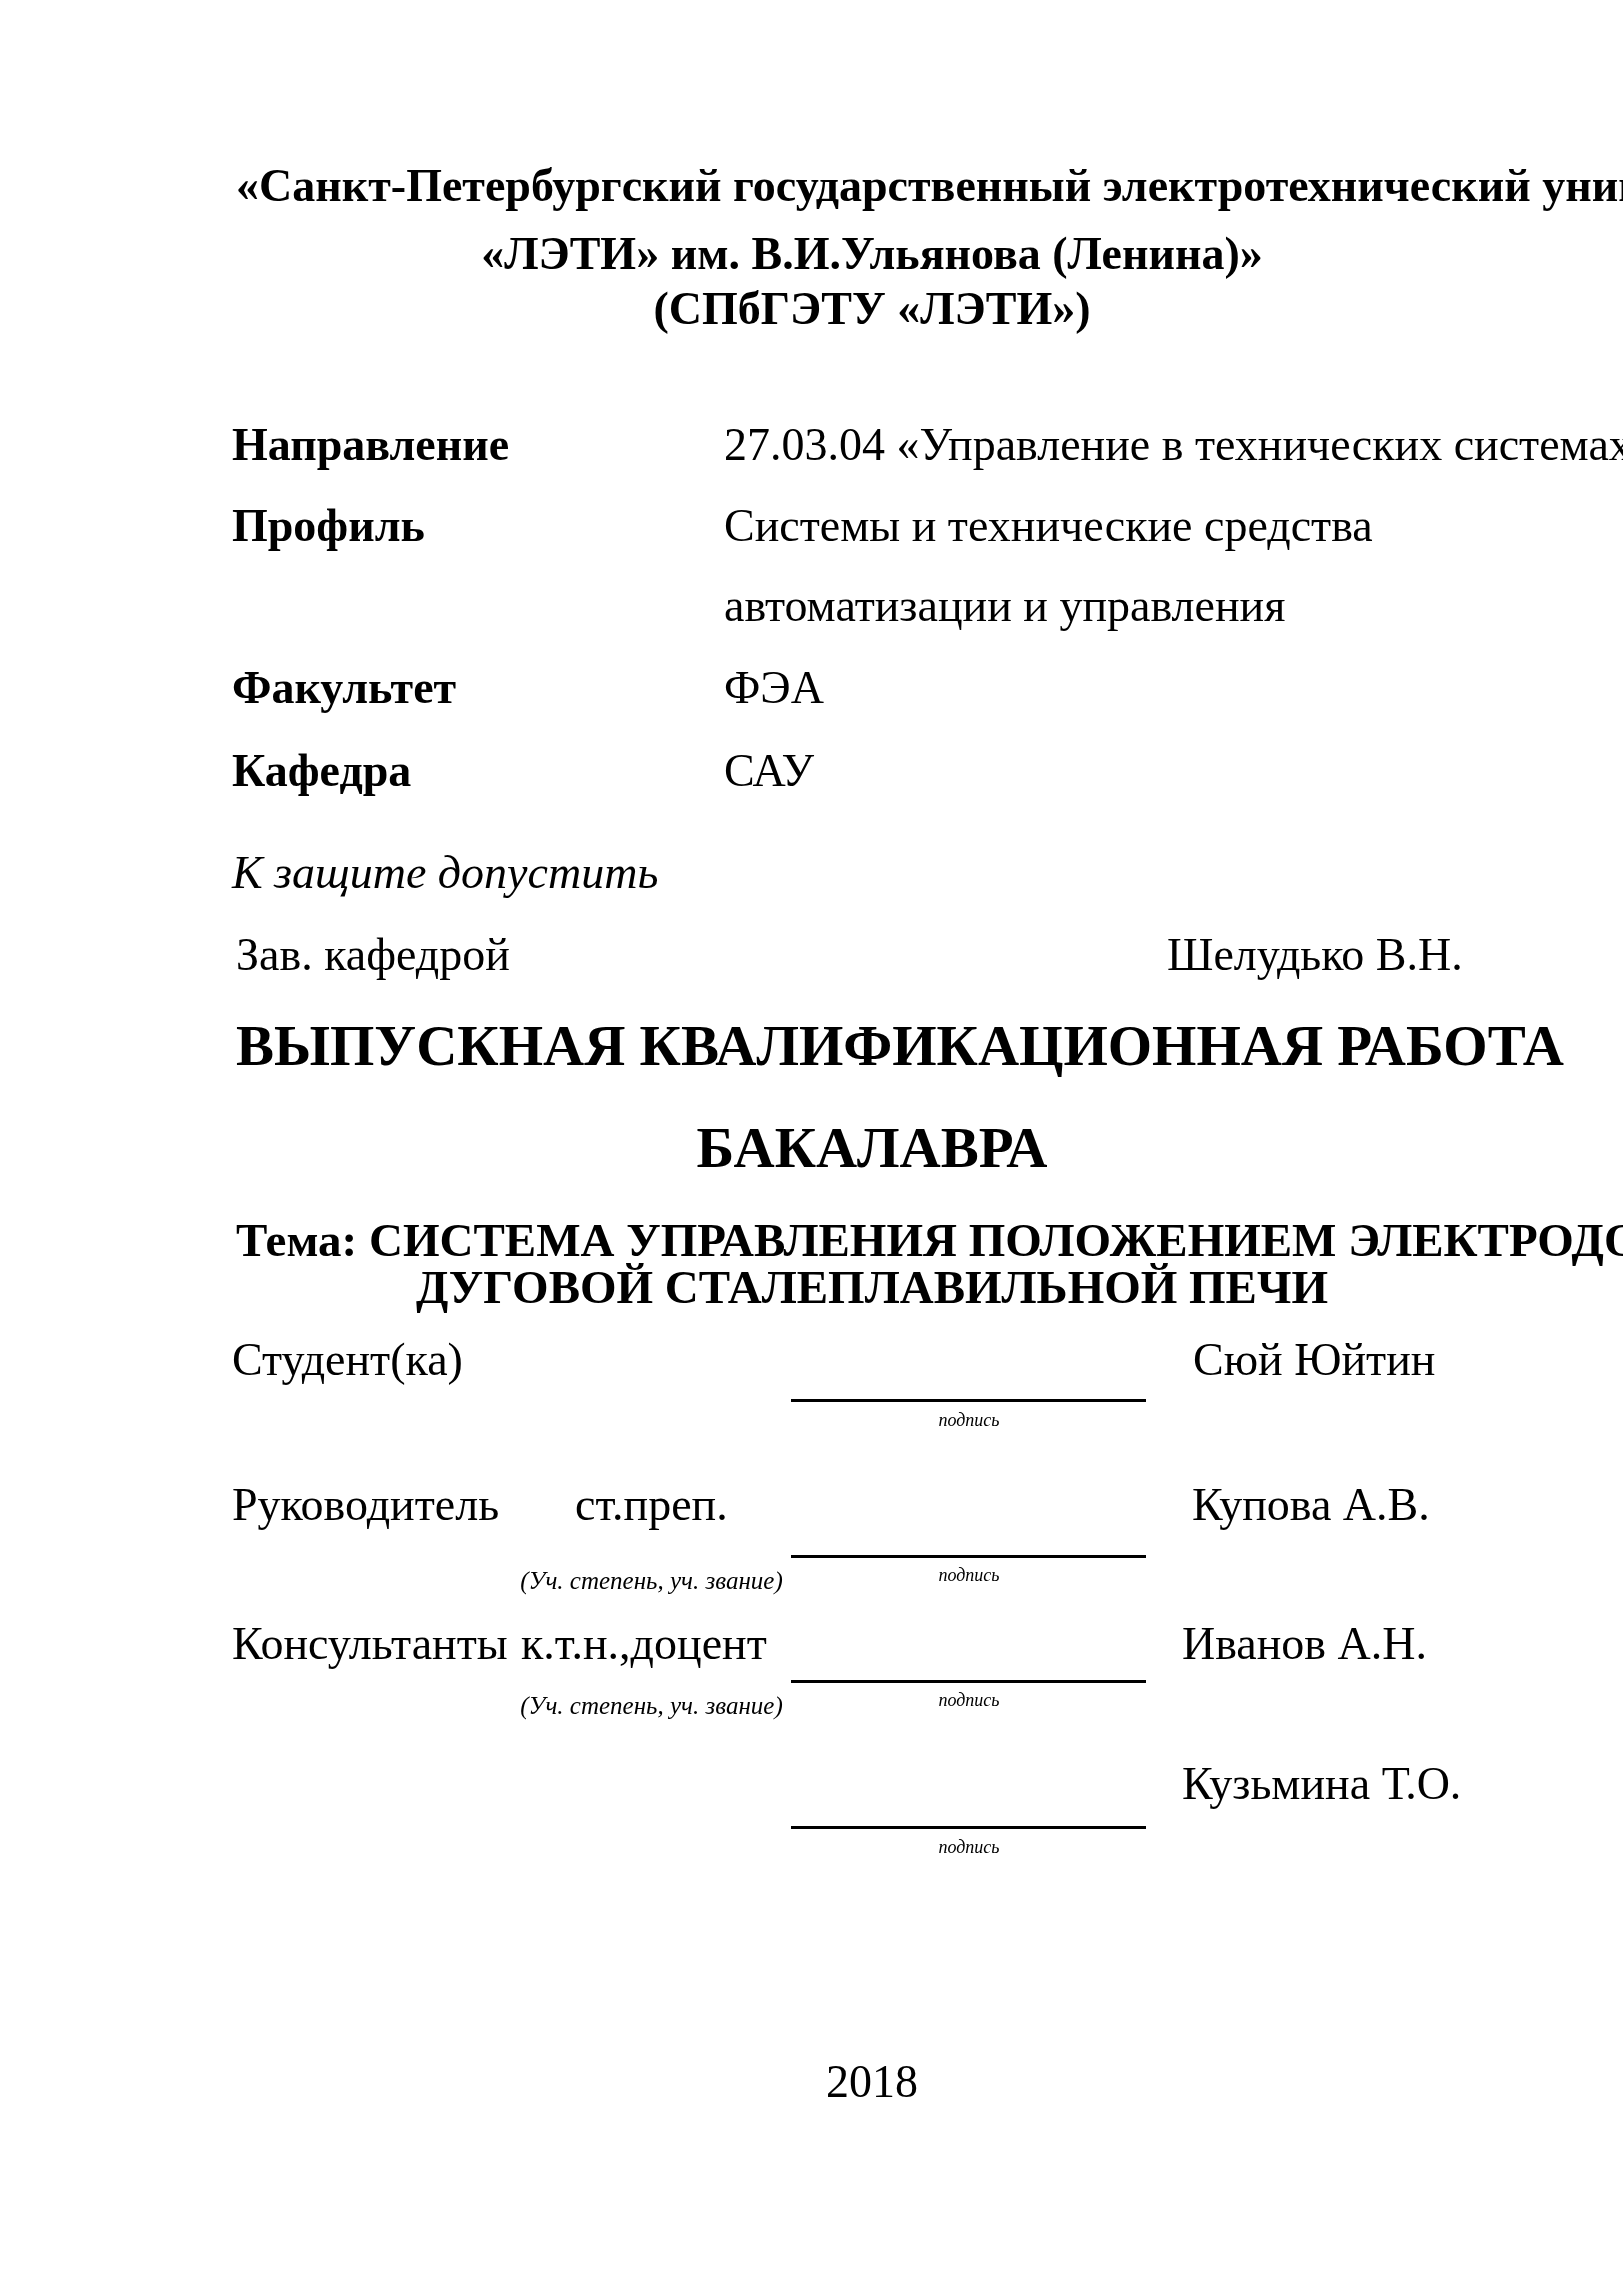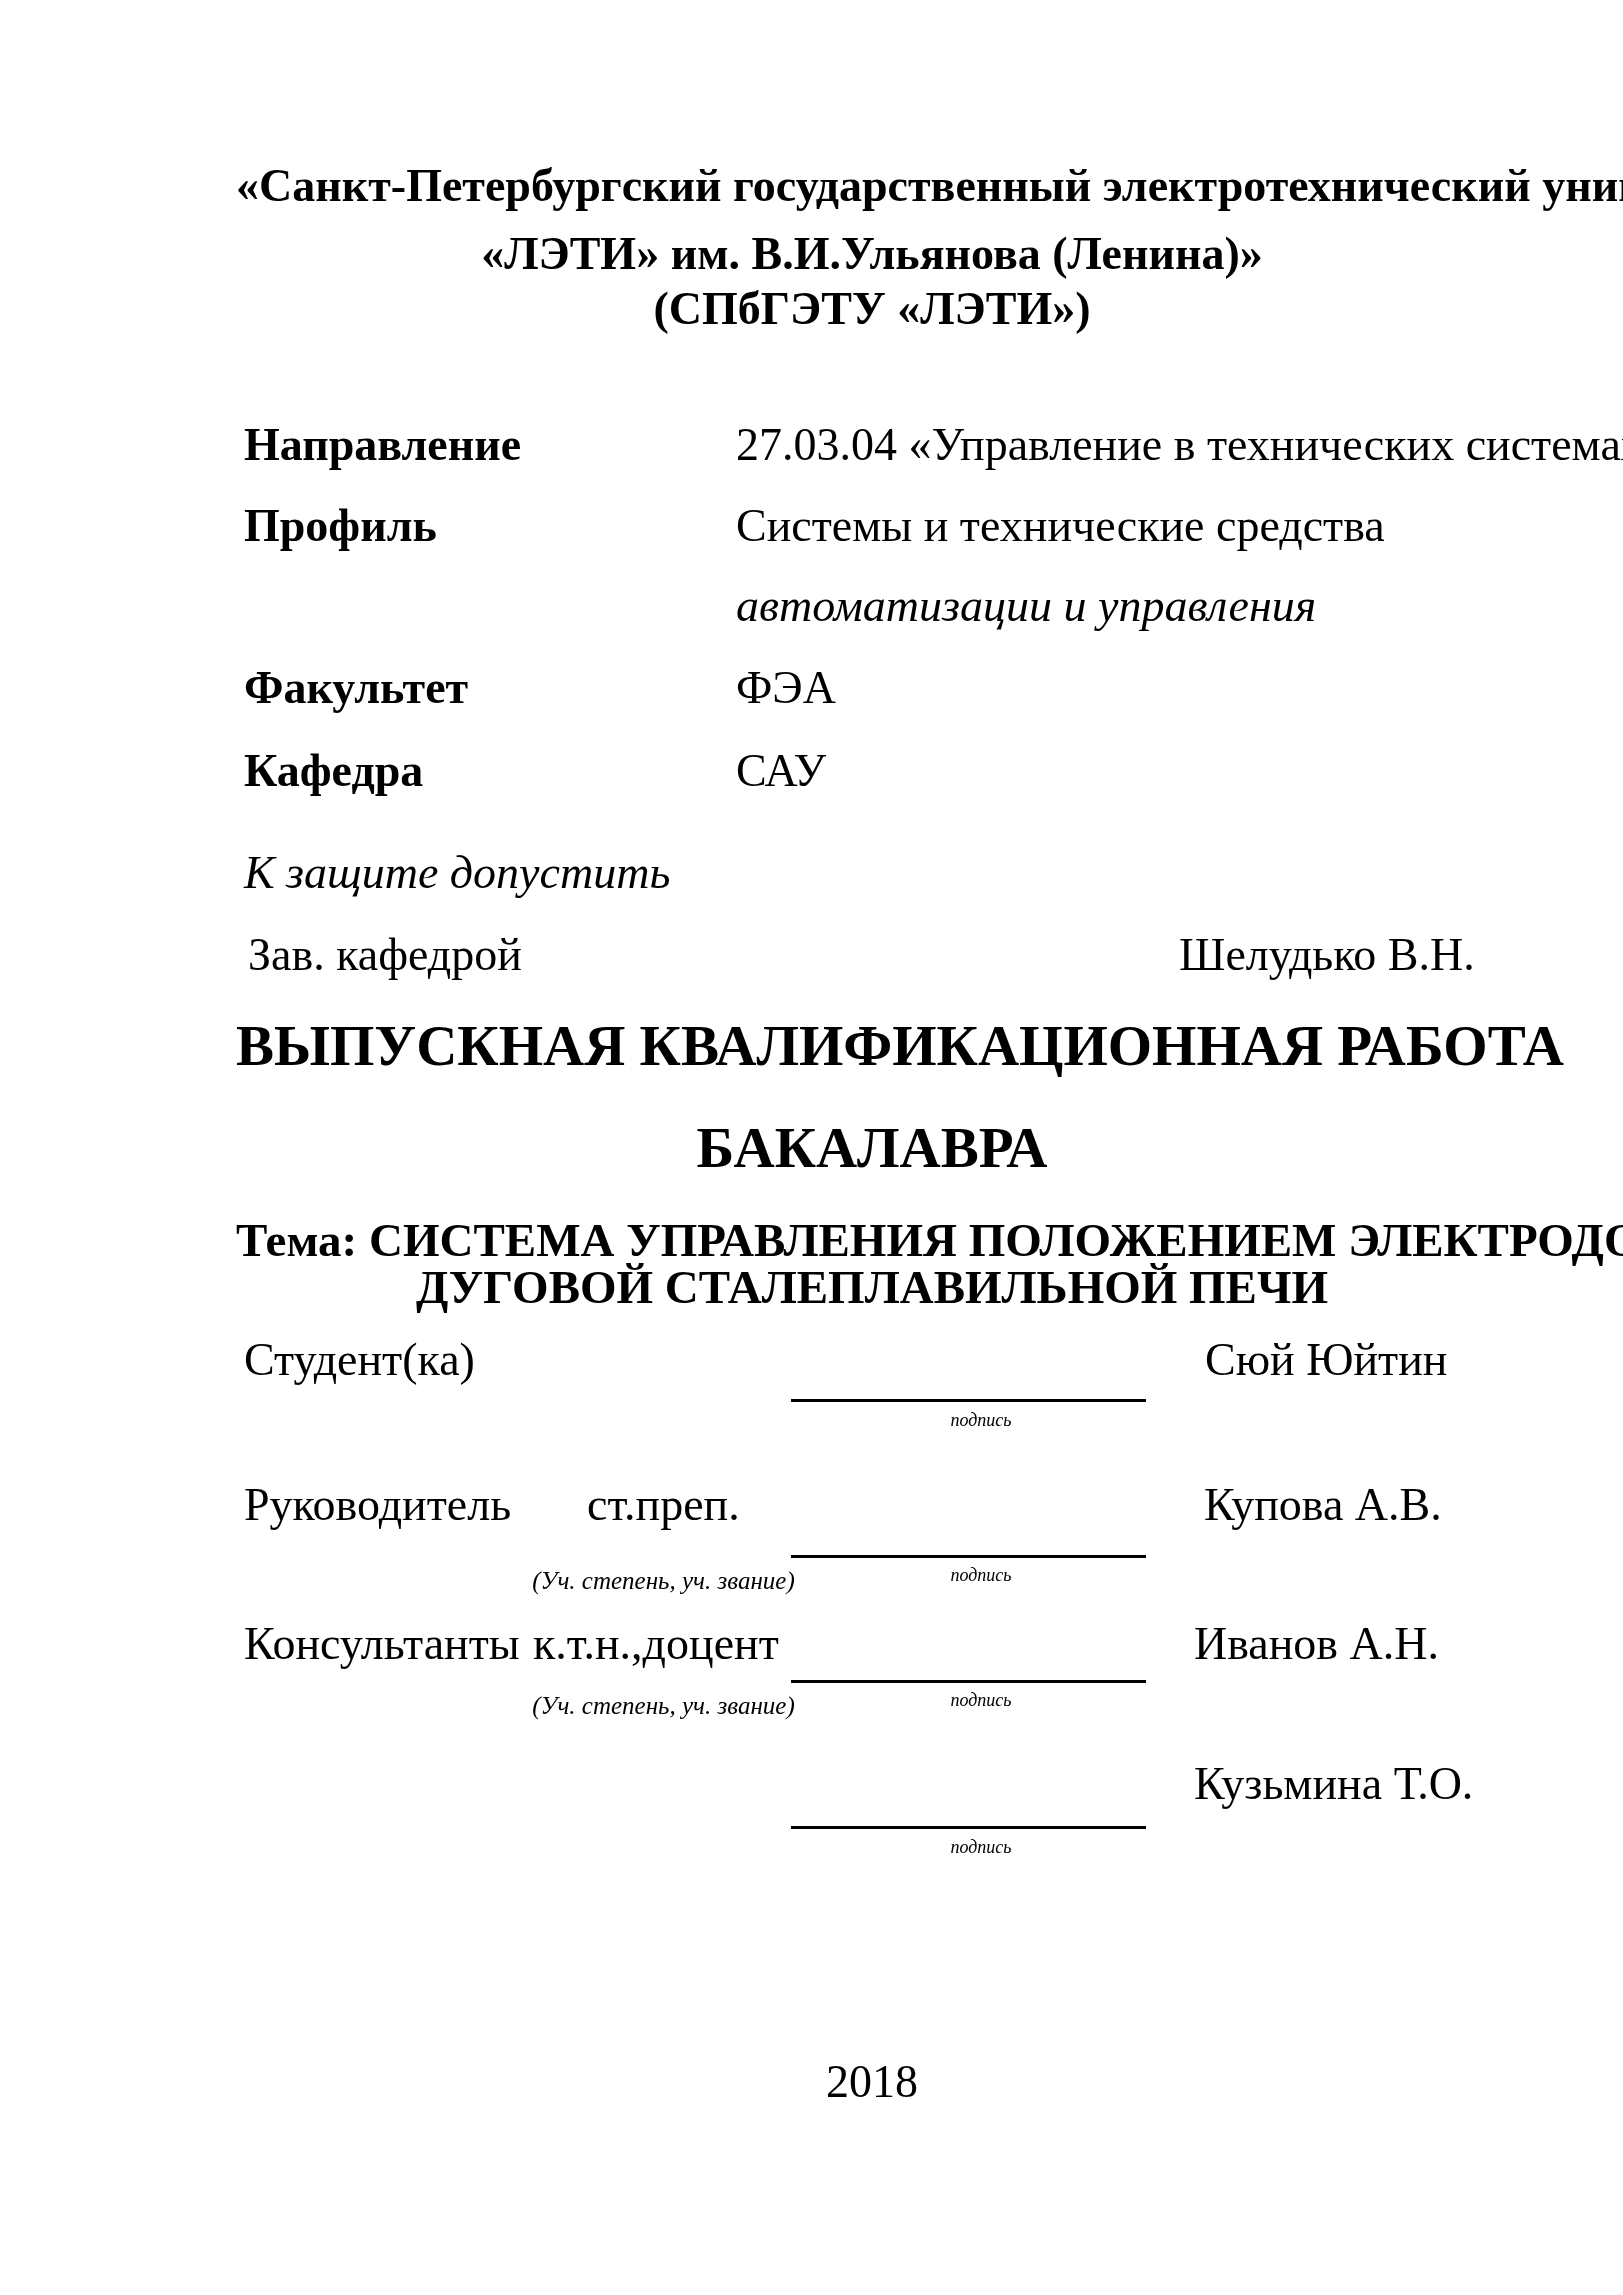--- a/index.html
+++ b/index.html
@@ -9,21 +9,21 @@
   }
   .page {
     position: relative;
     width: 1623px;
     height: 2295px;
     background: #ffffff;
     color: #000000;
     font-family: "Liberation Serif", "DejaVu Serif", serif;
     overflow: hidden;
   }
-  .abs { position: absolute; white-space: nowrap; margin-left: 12px; }
+  .abs { position: absolute; white-space: nowrap; }
   .col-center {
     position: absolute;
     left: 236px;
     width: 1272px;
     text-align: center;
     white-space: nowrap;
   }
   .body-text  { font-size: 46px; line-height: 1.1; }
   .bold       { font-weight: bold; }
   .italic     { font-style: italic; }
@@ -44,21 +44,21 @@
 
   <div class="col-center body-text bold" style="top:161px;">«Санкт-Петербургский государственный электротехнический университет</div>
   <div class="col-center body-text bold" style="top:229px;">«ЛЭТИ» им. В.И.Ульянова (Ленина)»</div>
   <div class="col-center body-text bold" style="top:284px;">(СПбГЭТУ «ЛЭТИ»)</div>
 
   <div class="abs body-text bold" style="left:232px; top:420px;">Направление</div>
   <div class="abs body-text" style="left:724px; top:420px;">27.03.04 «Управление в технических системах»</div>
 
   <div class="abs body-text bold" style="left:232px; top:501px;">Профиль</div>
   <div class="abs body-text" style="left:724px; top:501px;">Системы и технические средства</div>
-  <div class="abs body-text" style="left:724px; top:581px;font-style:italic;">автоматизации и управления</div>
+  <div class="abs body-text" style="left:724px; top:581px;">автоматизации и управления</div>
 
   <div class="abs body-text bold" style="left:232px; top:663px;">Факультет</div>
   <div class="abs body-text" style="left:724px; top:663px;">ФЭА</div>
 
   <div class="abs body-text bold" style="left:232px; top:746px;">Кафедра</div>
   <div class="abs body-text" style="left:724px; top:746px;">САУ</div>
 
   <div class="abs body-text italic" style="left:232px; top:848px;">К защите допустить</div>
   <div class="abs body-text" style="left:236px; top:930px;">Зав. кафедрой</div>
   <div class="abs body-text" style="left:1167px; top:930px;">Шелудько В.Н.</div>

